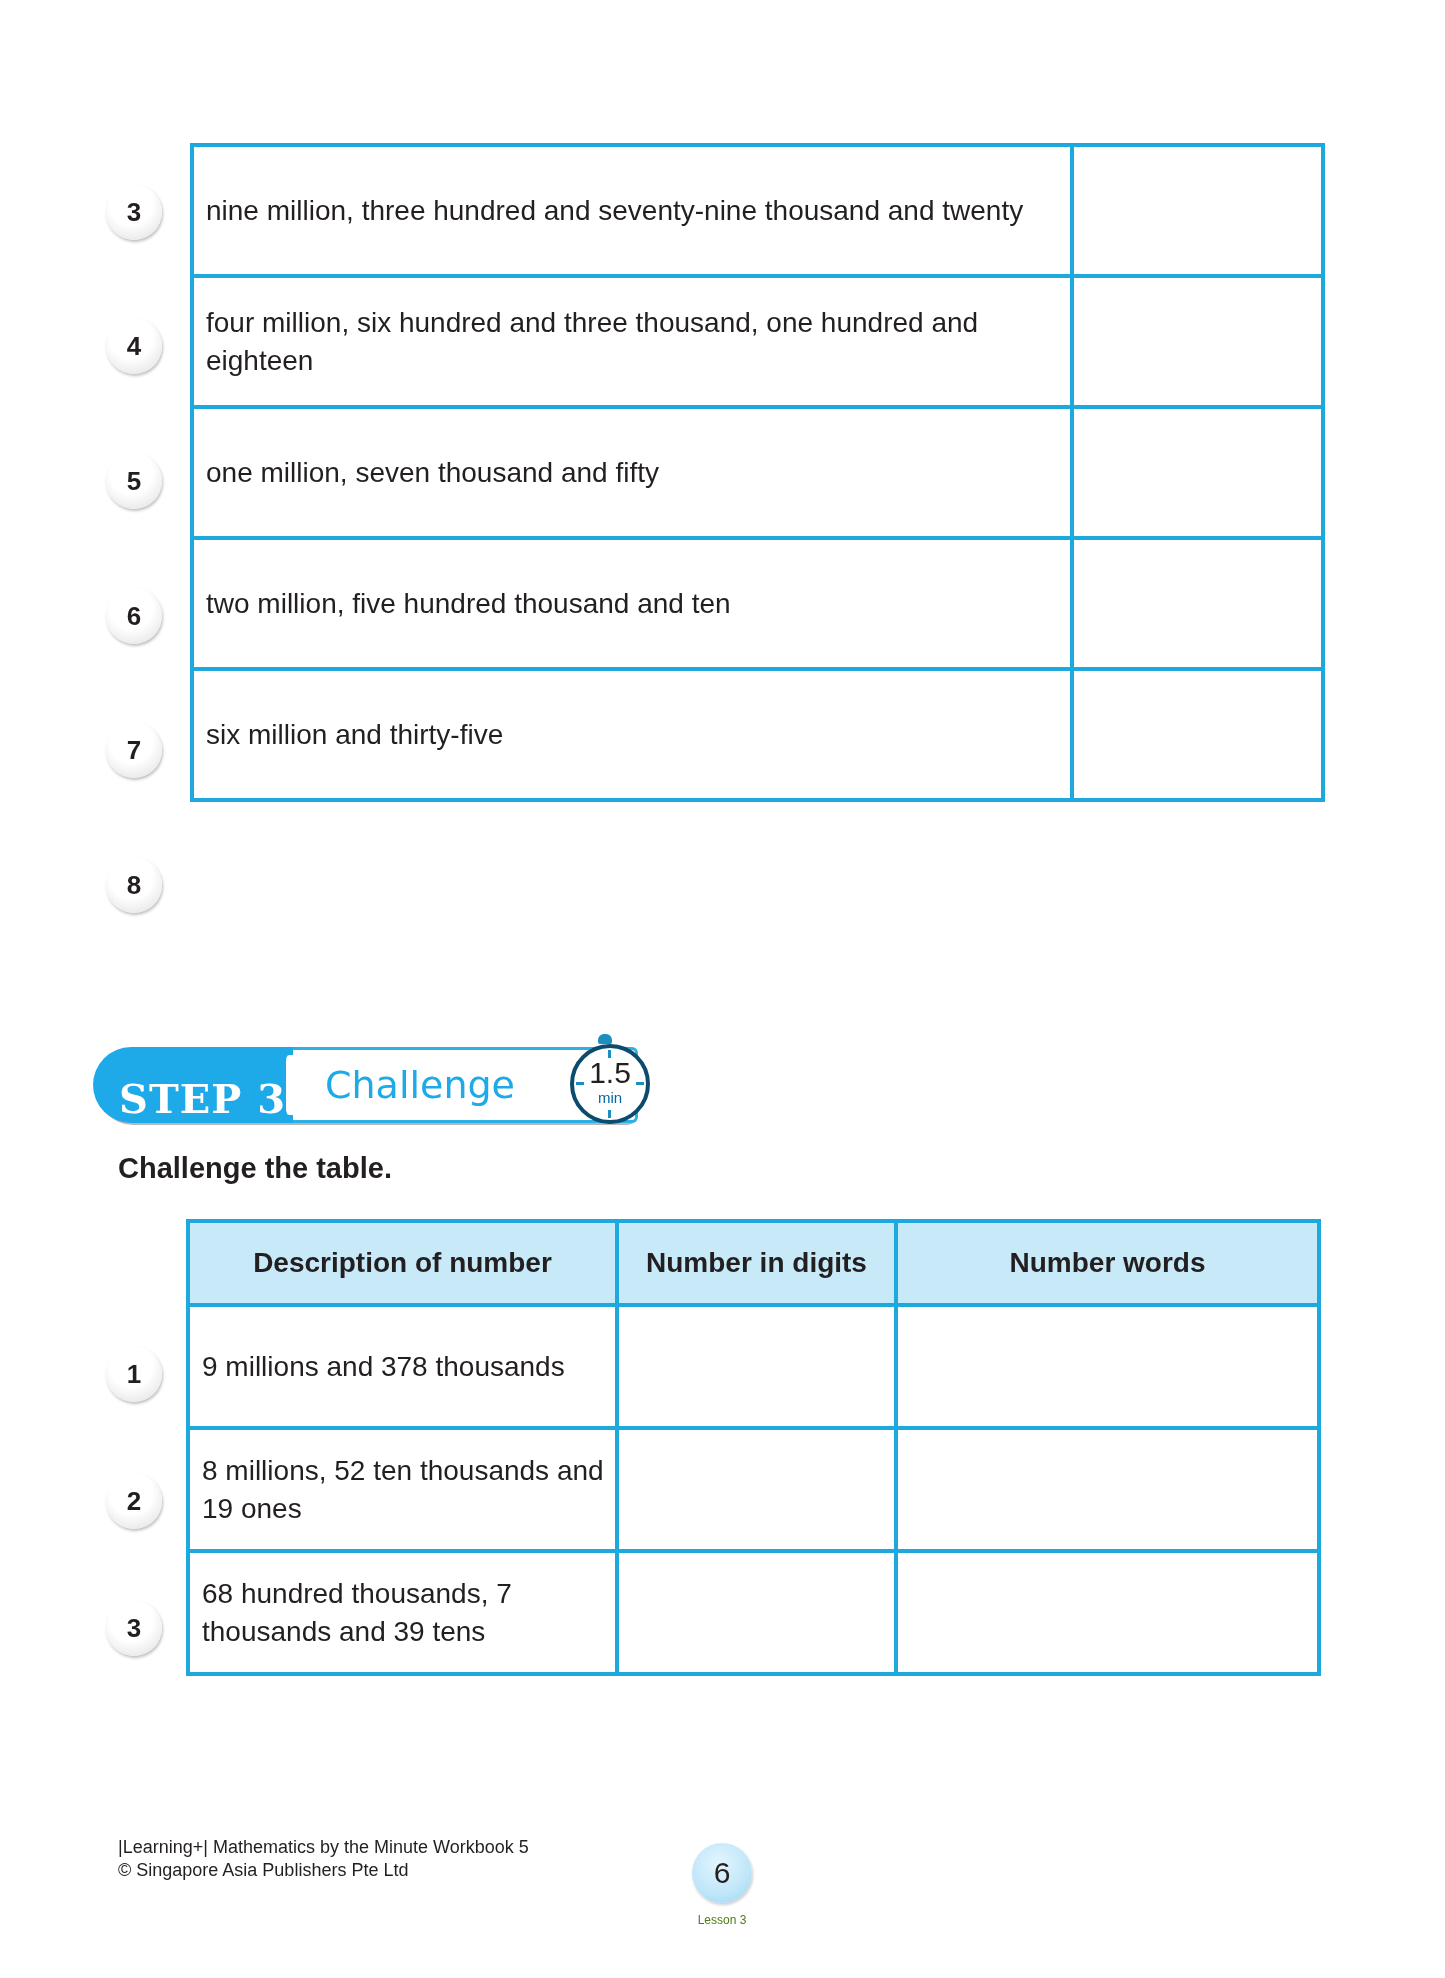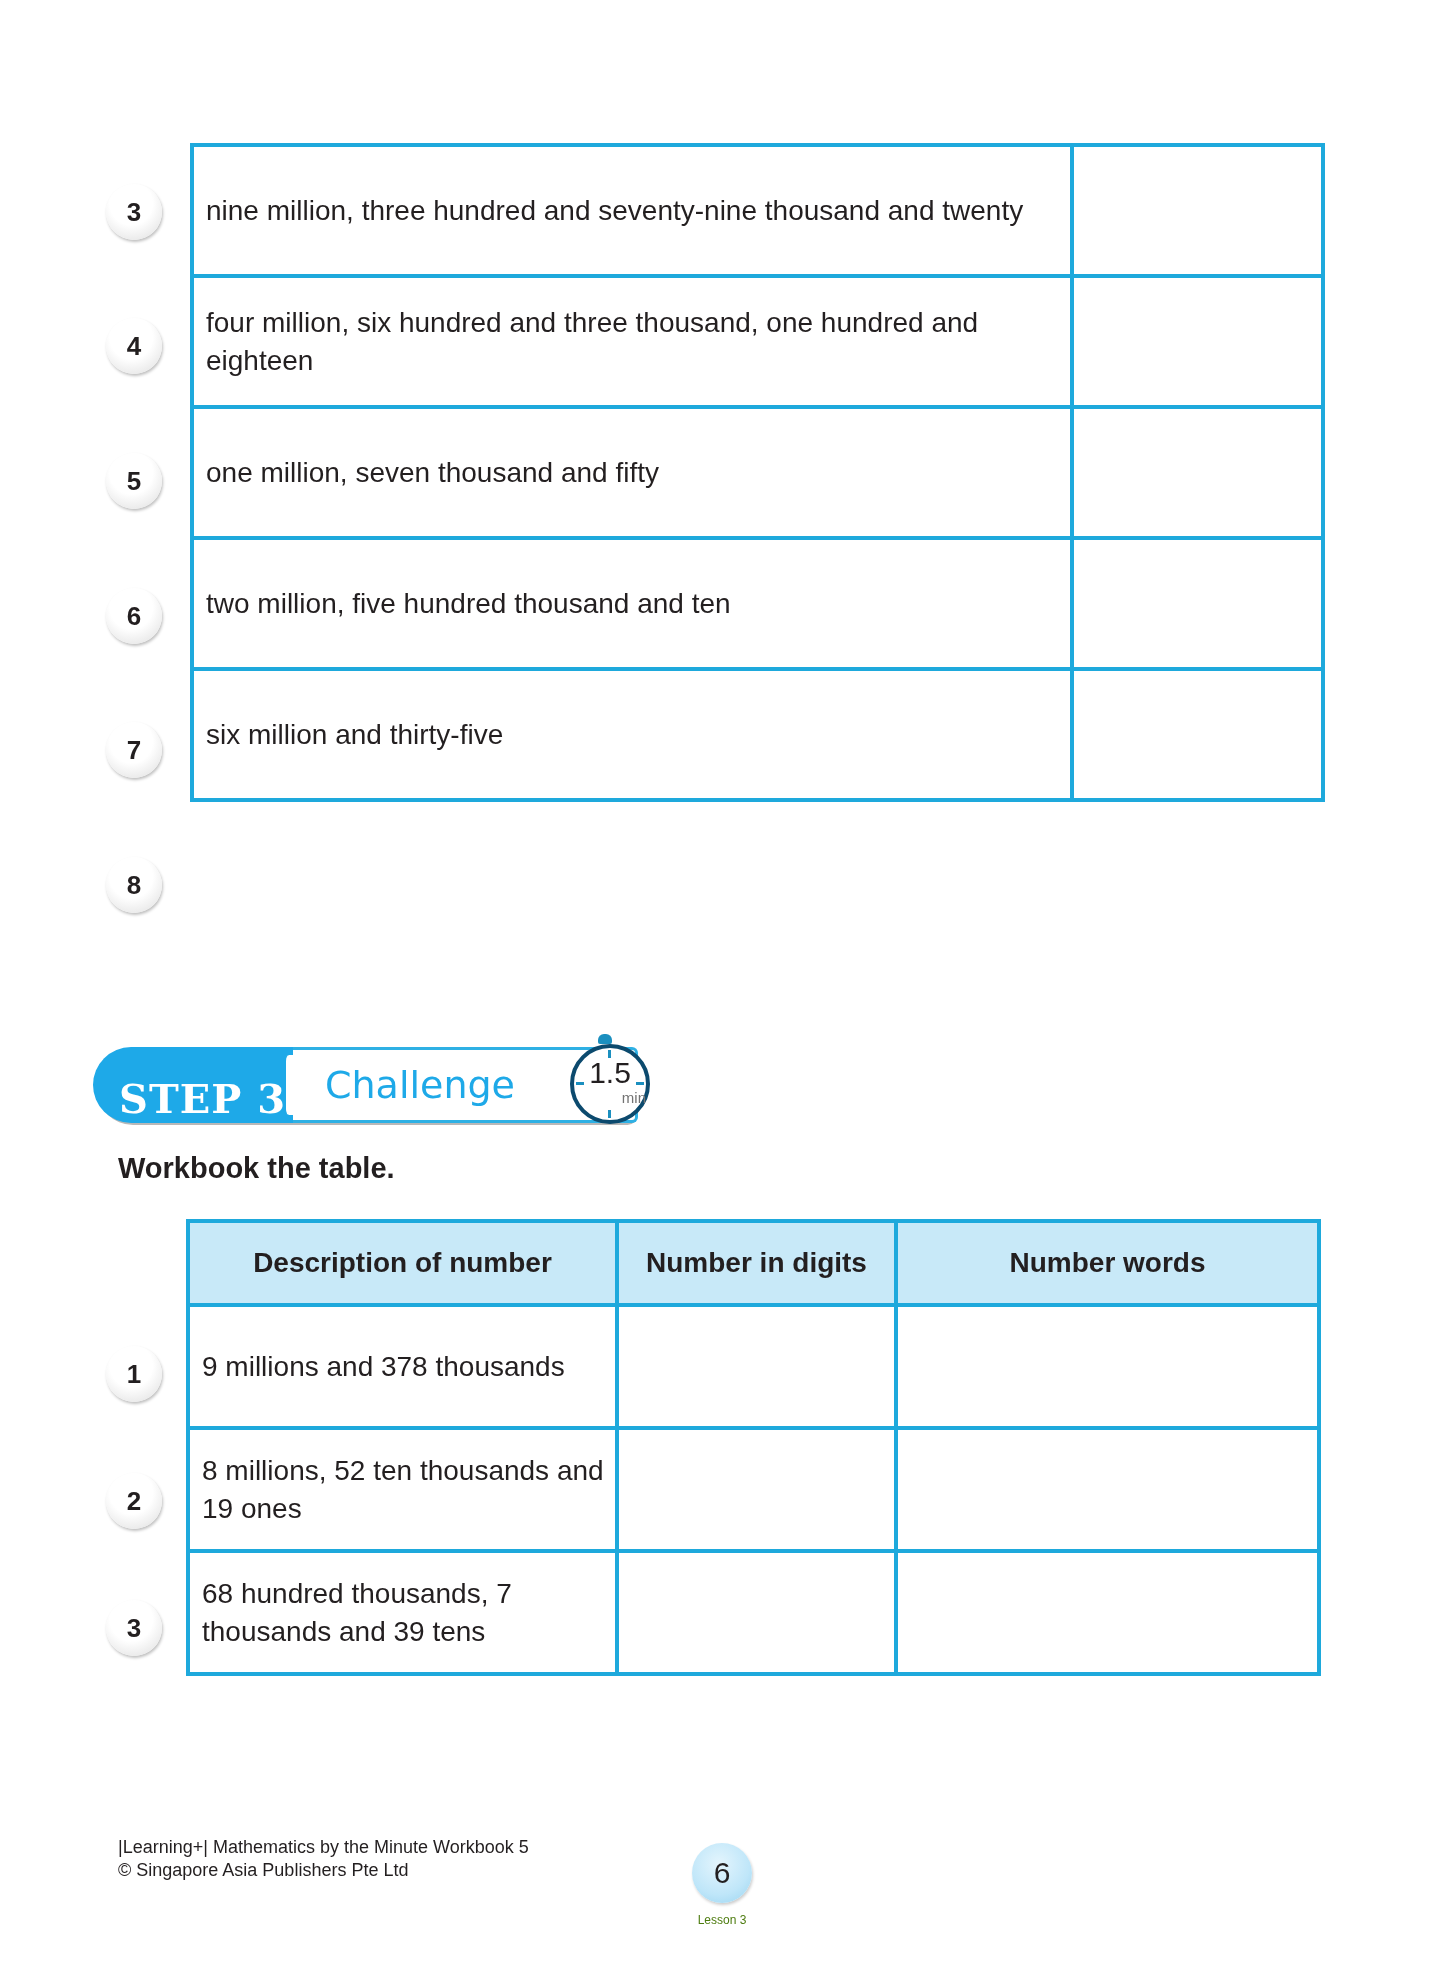--- a/index.html
+++ b/index.html
@@ -40,21 +40,21 @@
   .challenge-label { position: absolute; left: 232px; top: 16px; font-family: "DejaVu Sans", sans-serif; font-weight: normal; font-size: 38px; color: #1ea9e8; line-height: 44px; }
 
   .timer { position: absolute; left: 570px; top: 1044px; width: 72px; height: 72px; border: 4px solid #0c4a6e; border-radius: 50%; background: #fff; text-decoration: underline; }
   .timer-knob { position: absolute; left: 598px; top: 1034px; width: 14px; height: 10px; background: #1b8fbf; border-radius: 6px 6px 2px 2px; }
   .timer .tick { position: absolute; background: #1b8fbf; }
   .timer .t-top { left: 34px; top: 2px; width: 3px; height: 8px; }
   .timer .t-bot { left: 34px; bottom: 2px; width: 3px; height: 8px; }
   .timer .t-left { left: 2px; top: 34px; width: 8px; height: 3px; }
   .timer .t-right { right: 2px; top: 34px; width: 8px; height: 3px; }
   .timer-value { position: absolute; left: 0; top: 10px; width: 72px; text-align: center; font-size: 30px; line-height: 30px; color: #231f20; }
-  .timer-unit { position: absolute; left: 0; top: 42px; width: 72px; text-align: right; font-size: 15px; line-height: 16px; color: #737373; }
+  .timer-unit { position: absolute; left: 0; top: 42px; width: 72px; text-align: center; font-size: 15px; line-height: 16px; color: #0369a1; }
 
   .instruction { position: absolute; left: 118px; top: 1152px; font-size: 29px; font-weight: bold; color: #231f20; }
 
   .footer-text { position: absolute; left: 118px; top: 1836px; font-size: 18px; line-height: 23px; color: #231f20; }
   .page-circle { position: absolute; left: 692px; top: 1843px; width: 60px; height: 60px; border-radius: 50%;
     background: radial-gradient(circle at 45% 35%, #e4f5fd 0%, #bfe6f9 60%, #97d3f0 100%);
     box-shadow: 1px 2px 3px rgba(0,0,0,0.2); display: flex; align-items: center; justify-content: center;
     font-size: 30px; color: #231f20; }
   .lesson-label { position: absolute; left: 672px; top: 1913px; width: 100px; text-align: center; font-size: 12px; color: #4d7c0f; }
 </style>
@@ -108,21 +108,21 @@
 <div class="timer-knob"></div>
 <div class="timer">
   <span class="tick t-top"></span>
   <span class="tick t-bot"></span>
   <span class="tick t-left"></span>
   <span class="tick t-right"></span>
   <span class="timer-value">1.5</span>
   <span class="timer-unit">min</span>
 </div>
 
-<div class="instruction">Workbook the table.</div>
+<div class="instruction">Challenge the table.</div>
 
 <div class="num-circle" style="left:106px; top:1346px;">1</div>
 <div class="num-circle" style="left:106px; top:1473px;">2</div>
 <div class="num-circle" style="left:106px; top:1600px;">3</div>
 
 <table id="table2" class="grid">
   <colgroup>
       <col class="c1">
       <col class="c2">
       <col class="c3">

